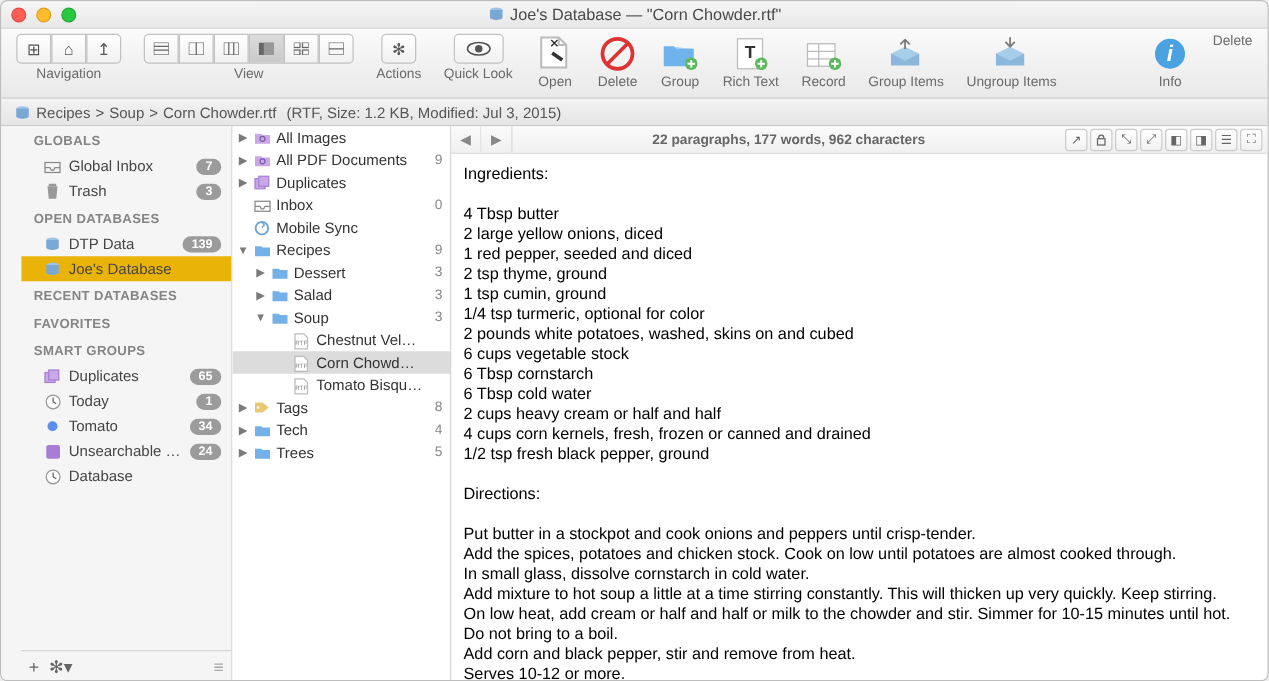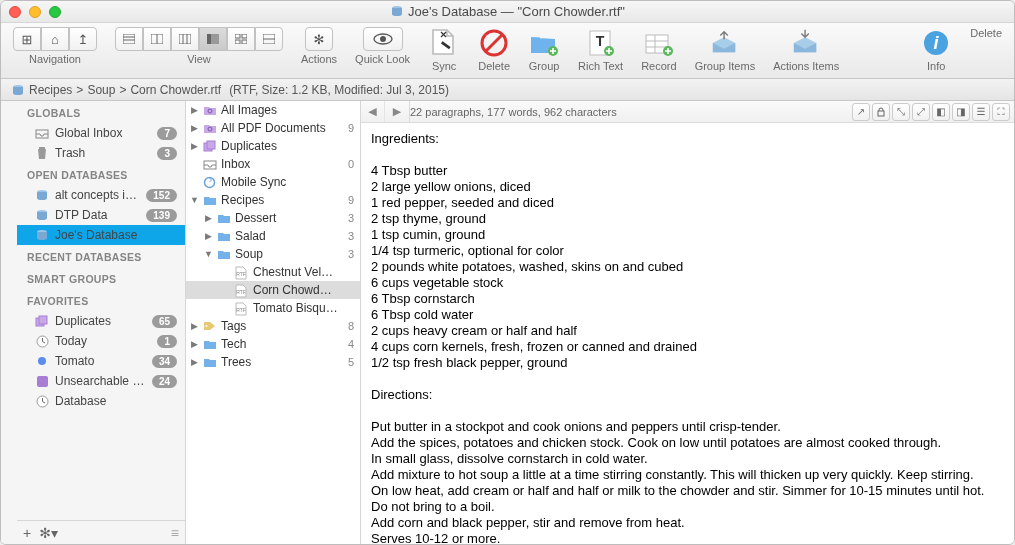--- a/index.html
+++ b/index.html
@@ -34,21 +34,21 @@
   .path-bar { height: 22px; background: linear-gradient(#f3f3f3,#e5e5e5); border-bottom: 1px solid #c8c8c8; display:flex; align-items:center; padding: 0 10px; font-size: 12px; color:#555; gap:4px; }
   
   
   .main { flex: 1; display: flex; min-height: 0; background: #fff; }
   
   
   .sidebar { width: 185px; background: #f5f5f5; border-right: 1px solid #d6d6d6; display:flex; flex-direction:column; font-size: 12px; overflow:hidden;padding-left:16px; }
   .side-scroll { flex:1; overflow-y:auto; }
   .side-section { padding: 6px 0 4px 10px; font-size: 10.5px; color:#858585; font-weight:600; letter-spacing:0.3px; }
   .side-item { height: 20px; display:flex; align-items:center; padding: 0 8px 0 18px; gap:6px; color:#444; cursor:pointer; }
-  .side-item.sel { background: #0ea5e9; }
+  .side-item.sel { background: #eab308; }
   .side-item .icon { width:14px; height:14px; display:flex; align-items:center; justify-content:center; font-size:12px; }
   .side-item .label { flex:1; white-space:nowrap; overflow:hidden; text-overflow:ellipsis; }
   .badge { background: #9b9b9b; color:#fff; border-radius: 8px; font-size: 10px; padding: 1px 7px; font-weight:600; }
   .side-footer { height: 24px; border-top: 1px solid #d6d6d6; display:flex; align-items:center; padding: 0 6px; gap: 8px; color:#666; font-size:14px; }
   
   
   .col-browser { width: 175px; border-right: 1px solid #d6d6d6; background:#fff; overflow-y:auto; font-size:12px; }
   .cb-row { height: 18px; display:flex; align-items:center; padding: 0 6px 0 4px; gap:4px; color:#333; cursor:pointer; }
   .cb-row.sel { background: #dcdcdc; }
   .cb-row.child { padding-left: 18px; }
@@ -56,21 +56,21 @@
   .tri { width:9px; font-size:9px; color:#7a7a7a; text-align:center; }
   .cb-icon { width:14px; height:12px; }
   .cb-label { flex:1; white-space:nowrap; overflow:hidden; text-overflow:ellipsis; }
   .cb-count { color:#888; font-size:11px; width:12px; text-align:right; }
   
   
   .content { flex:1; display:flex; flex-direction:column; min-width:0; }
   .content-head { height: 22px; border-bottom: 1px solid #dcdcdc; display:flex; align-items:center; font-size:11px; color:#666; background:linear-gradient(#fafafa,#f0f0f0); }
   .nav-arrows { display:flex; border-right:1px solid #dcdcdc; }
   .na { width:24px; height:21px; display:flex; align-items:center; justify-content:center; border-right:1px solid #e4e4e4; cursor:pointer; color:#888; }
-  .stats { flex:1; text-align:left; }
+  .stats { flex:1; text-align:center;font-weight:bold; }
   .tool-icons { display:flex; gap:2px; padding-right:4px; }
   .ti { width:18px; height:18px; display:flex; align-items:center; justify-content:center; border:1px solid #ccc; border-radius:3px; font-size:10px; color:#666; cursor:pointer; background:linear-gradient(#fff,#f1f1f1); }
   .doc-body { flex:1; overflow-y:auto; padding: 8px 10px; font-size: 13px; color:#000; line-height: 1.23; font-family: Liberation Sans, sans-serif; white-space: pre-wrap; }
   
   svg { display:block; }
   .drag { cursor:ns-resize; color:#aaa; margin-left:auto; }
 </style>
 </head>
 <body>
 
@@ -173,21 +173,21 @@
   </div>
 
   <div class="tool-col">
     <div class="big-icon">
         <svg width="30" height="30" viewBox="0 0 30 30">
           <use href="#file" transform="scale(2)"></use>
           <path d="M14 6 l5 5 m0 -5 l-5 5" stroke="#333" stroke-width="1.2" transform="translate(-2 -2)"></path>
           <path d="M10 4 l7 7 -2 2 -7 -7 z" fill="#333" transform="translate(3 11) rotate(-10)"></path>
         </svg>
       </div>
-    <div class="tool-label">Sync</div>
+    <div class="tool-label">Open</div>
   </div>
   <div class="tool-col">
     <div class="big-icon">
         <svg width="30" height="30" viewBox="0 0 30 30">
           <circle cx="15" cy="15" r="12" fill="none" stroke="#d33" stroke-width="3"></circle>
           <line x1="7" y1="23" x2="23" y2="7" stroke="#d33" stroke-width="3"></line>
         </svg>
       </div>
     <div class="tool-label">Delete</div>
   </div>
@@ -237,21 +237,21 @@
     <div class="tool-label">Group Items</div>
   </div>
   <div class="tool-col">
     <div class="big-icon">
         <svg width="34" height="28" viewBox="0 0 34 28">
           <rect x="4" y="14" width="24" height="10" fill="#8bb7dc"></rect>
           <path d="M4 14 l12 -6 l12 6 l-12 6 z" fill="#a8cde8"></path>
           <path d="M16 2 v8 M12 6 l4 4 l4 -4" stroke="#7a7a7a" stroke-width="1.5" fill="none" transform="translate(0 -2)"></path>
         </svg>
       </div>
-    <div class="tool-label">Actions Items</div>
+    <div class="tool-label">Ungroup Items</div>
   </div>
   <div class="spacer"></div>
   <div class="tool-col">
     <div class="big-icon">
         <svg width="28" height="28" viewBox="0 0 28 28">
           <circle cx="14" cy="14" r="12" fill="#4aa3e0"></circle>
           <text x="14" y="20" font-size="18" font-style="italic" font-weight="bold" text-anchor="middle" fill="#fff">i</text>
         </svg>
       </div>
     <div class="tool-label">Info</div>
@@ -303,46 +303,36 @@
         </div>
       <div class="side-section">OPEN DATABASES</div>
       <div id="sb-open">
           <div class="side-item">
             <span class="icon">
               <svg width="14" height="14" viewBox="0 0 14 14">
                 <ellipse cx="7" cy="4" rx="5" ry="2" fill="#9ec4e8"></ellipse>
                 <path d="M2 4 v6 a5 2 0 0 0 10 0 v-6" fill="#7aa8d4"></path>
               </svg>
             </span>
-      <span class="label">alt concepts inc.</span>
-      <span class="badge">152</span>
-          </div>
-          <div class="side-item">
+      <span class="label">DTP Data</span>
+      <span class="badge">139</span>
+          </div>
+          <div class="side-item sel">
             <span class="icon">
               <svg width="14" height="14" viewBox="0 0 14 14">
                 <ellipse cx="7" cy="4" rx="5" ry="2" fill="#9ec4e8"></ellipse>
                 <path d="M2 4 v6 a5 2 0 0 0 10 0 v-6" fill="#7aa8d4"></path>
               </svg>
             </span>
-      <span class="label">DTP Data</span>
-      <span class="badge">139</span>
-          </div>
-          <div class="side-item sel">
-            <span class="icon">
-              <svg width="14" height="14" viewBox="0 0 14 14">
-                <ellipse cx="7" cy="4" rx="5" ry="2" fill="#9ec4e8"></ellipse>
-                <path d="M2 4 v6 a5 2 0 0 0 10 0 v-6" fill="#7aa8d4"></path>
-              </svg>
-            </span>
       <span class="label">Joe's Database</span>
       </div>
         </div>
       <div class="side-section">RECENT DATABASES</div>
+      <div class="side-section">FAVORITES</div>
       <div class="side-section">SMART GROUPS</div>
-      <div class="side-section">FAVORITES</div>
       <div id="sb-smart">
           <div class="side-item">
             <span class="icon">
               <svg width="14" height="12" viewBox="0 0 14 12">
                 <rect x="1" y="3" width="8" height="8" fill="#c9a8e8" stroke="#a77ed4"></rect>
                 <rect x="4" y="1" width="8" height="8" fill="#c9a8e8" stroke="#a77ed4"></rect>
               </svg>
             </span>
       <span class="label">Duplicates</span>
       <span class="badge">65</span>

